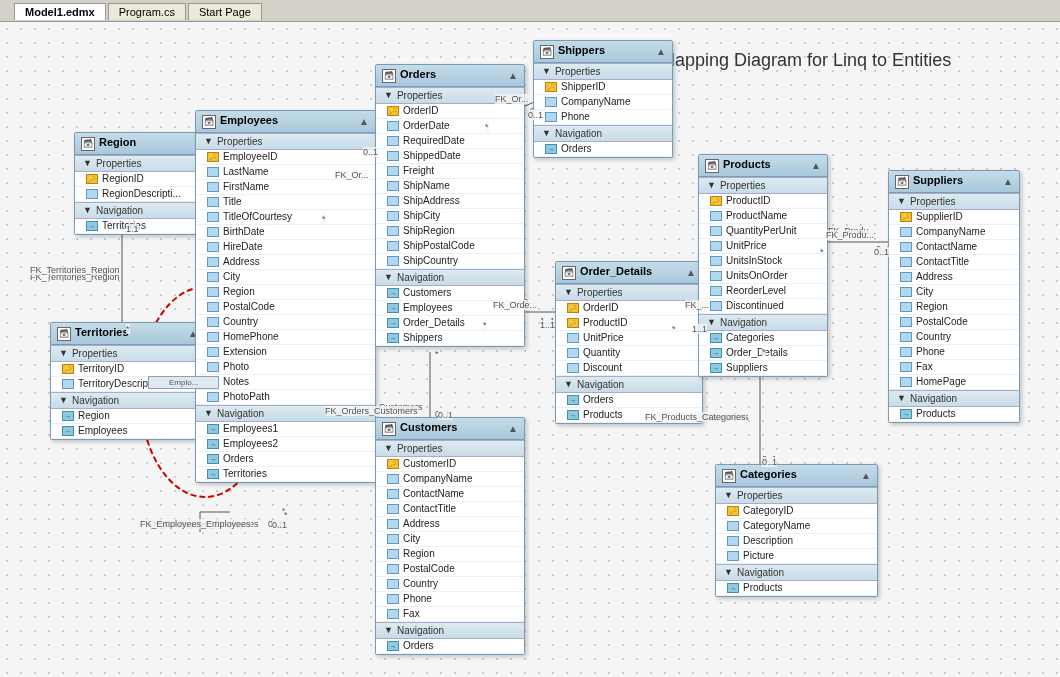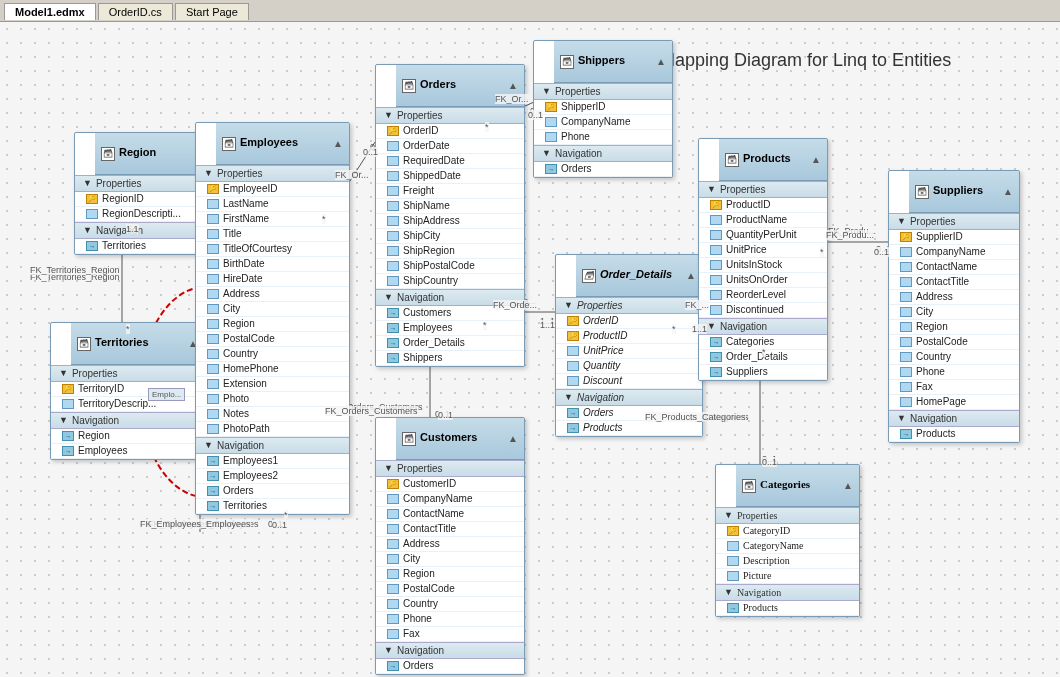--- a/index.html
+++ b/index.html
@@ -7,21 +7,21 @@
       background: #f0f0f0;
       font-family: 'Segoe UI', Arial, sans-serif;
       font-size: 11px;
       overflow: auto;
     }
     .tab-bar {
       background: #d4d0c8;
       border-bottom: 1px solid #999;
       display: flex;
       align-items: center;
-      padding: 2px 4px 0;
+      padding: 2px 14px 0;
       height: 22px;
     }
     .tab {
       background: #ece9d8;
       border: 1px solid #999;
       border-bottom: none;
       padding: 2px 10px;
       cursor: pointer;
       font-size: 11px;
       margin-right: 2px;
@@ -52,27 +52,26 @@
       position: absolute;
       background: #fff;
       border: 1px solid #7a9bb5;
       border-radius: 2px;
       min-width: 130px;
       box-shadow: 2px 2px 4px rgba(0,0,0,0.2);
     }
     .entity-header {
       background: linear-gradient(to bottom, #c5dce8, #a8c8dc);
       border-bottom: 1px solid #7a9bb5;
-      padding: 13px 6px;
+      padding: 3px 6px;
       display: flex;
       align-items: center;
       justify-content: space-between;
       font-weight: bold;
       font-size: 11px;
-      margin-left: 20px;
     }
     .entity-header .icon {
       width: 14px;
       height: 14px;
       background: #fff;
       border: 1px solid #666;
       display: inline-flex;
       align-items: center;
       justify-content: center;
       font-size: 8px;
@@ -158,21 +157,21 @@
       font-size: 9px;
       color: #555;
       background: rgba(245,245,245,0.8);
     }
   </style>
 </head>
 <body>
 
 <div class="tab-bar">
   <div class="tab active">Model1.edmx</div>
-  <div class="tab">OrderID.cs</div>
+  <div class="tab">Program.cs</div>
   <div class="tab">Start Page</div>
 </div>
 
 <div class="canvas">
 
   <div class="title">Mapping Diagram for Linq to Entities</div>
 
   <svg class="connectors">
 
     <line x1="122" y1="200" x2="122" y2="312" stroke="#555" stroke-width="1"></line>
@@ -256,21 +255,21 @@
         </span>TerritoryDescrip...</div>
     <div class="section-header"><span class="arrow">▼</span> Navigation</div>
     <div class="prop-row"><span class="prop-icon">
           <span class="icon-nav">→</span>
         </span>Region</div>
     <div class="prop-row"><span class="prop-icon">
           <span class="icon-nav">→</span>
         </span>Employees</div>
   </div>
 
-  <div class="entity" style="left:195px;top:100px;width:155px;">
+  <div class="entity" style="left:195px;top:88px;width:181px;">
     <div class="entity-header">
       <span><span class="icon">🗃</span><span>Employees</span></span>
       <span class="collapse-btn">▲</span>
     </div>
     <div class="section-header"><span class="arrow">▼</span> Properties</div>
     <div class="prop-row"><span class="prop-icon">
           <span class="icon-key">🔑</span>
         </span>EmployeeID</div>
     <div class="prop-row"><span class="prop-icon">
           <span class="icon-prop"></span>
@@ -448,21 +447,21 @@
         </span>Phone</div>
     <div class="prop-row"><span class="prop-icon">
           <span class="icon-prop"></span>
         </span>Fax</div>
     <div class="section-header"><span class="arrow">▼</span> Navigation</div>
     <div class="prop-row"><span class="prop-icon">
           <span class="icon-nav">→</span>
         </span>Orders</div>
   </div>
 
-  <div class="entity" style="left:555px;top:232px;width:148px;font-style:italic;">
+  <div class="entity" style="left:555px;top:239px;width:148px;">
     <div class="entity-header">
       <span><span class="icon">🗃</span><span>Order_Details</span></span>
       <span class="collapse-btn">▲</span>
     </div>
     <div class="section-header"><span class="arrow">▼</span> Properties</div>
     <div class="prop-row"><span class="prop-icon">
           <span class="icon-key">🔑</span>
         </span>OrderID</div>
     <div class="prop-row"><span class="prop-icon">
           <span class="icon-key">🔑</span>
@@ -478,21 +477,21 @@
         </span>Discount</div>
     <div class="section-header"><span class="arrow">▼</span> Navigation</div>
     <div class="prop-row"><span class="prop-icon">
           <span class="icon-nav">→</span>
         </span>Orders</div>
     <div class="prop-row"><span class="prop-icon">
           <span class="icon-nav">→</span>
         </span>Products</div>
   </div>
 
-  <div class="entity" style="left:698px;top:116px;width:128px;">
+  <div class="entity" style="left:698px;top:132px;width:128px;">
     <div class="entity-header">
       <span><span class="icon">🗃</span><span>Products</span></span>
       <span class="collapse-btn">▲</span>
     </div>
     <div class="section-header"><span class="arrow">▼</span> Properties</div>
     <div class="prop-row"><span class="prop-icon">
           <span class="icon-key">🔑</span>
         </span>ProductID</div>
     <div class="prop-row"><span class="prop-icon">
           <span class="icon-prop"></span>
@@ -520,21 +519,21 @@
           <span class="icon-nav">→</span>
         </span>Categories</div>
     <div class="prop-row"><span class="prop-icon">
           <span class="icon-nav">→</span>
         </span>Order_Details</div>
     <div class="prop-row"><span class="prop-icon">
           <span class="icon-nav">→</span>
         </span>Suppliers</div>
   </div>
 
-  <div class="entity" style="left:715px;top:442px;width:145px;font-family:Liberation Serif, serif;">
+  <div class="entity" style="left:715px;top:442px;width:163px;">
     <div class="entity-header">
       <span><span class="icon">🗃</span><span>Categories</span></span>
       <span class="collapse-btn">▲</span>
     </div>
     <div class="section-header"><span class="arrow">▼</span> Properties</div>
     <div class="prop-row"><span class="prop-icon">
           <span class="icon-key">🔑</span>
         </span>CategoryID</div>
     <div class="prop-row"><span class="prop-icon">
           <span class="icon-prop"></span>
@@ -627,15 +626,15 @@
   <div class="connector-label" style="left:672px;top:302px;">*</div>
 
   <div class="connector-label" style="left:645px;top:390px;">FK_Products_Categories</div>
   <div class="connector-label" style="left:762px;top:435px;">0..1</div>
   <div class="connector-label" style="left:762px;top:325px;">*</div>
 
   <div class="connector-label" style="left:826px;top:208px;">FK_Produ...</div>
   <div class="connector-label" style="left:874px;top:225px;">0..1</div>
   <div class="connector-label" style="left:820px;top:225px;">*</div>
 
-  <div class="connector-label" style="left:148px;top:366px;background:#ddeaf0;border:1px solid #99b;padding:1px 3px;font-size:8px;">Emplo...</div>
+  <div class="connector-label" style="left:148px;top:354px;background:#ddeaf0;border:1px solid #99b;padding:1px 20px;font-size:8px;">Emplo...</div>
 
 </div>
 
 </body></html>

